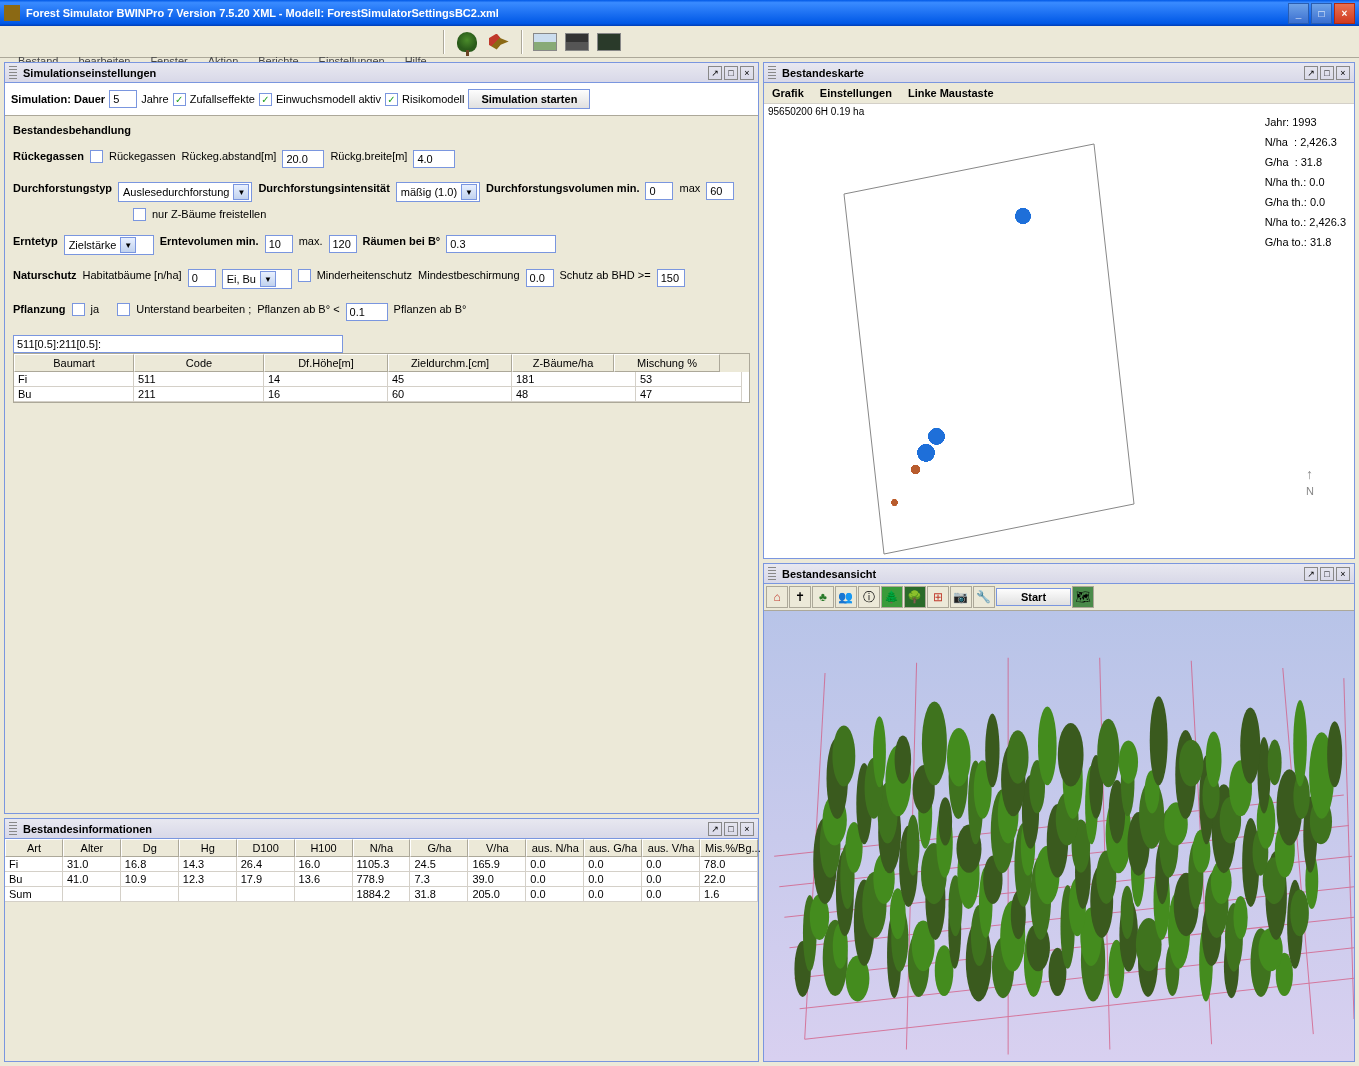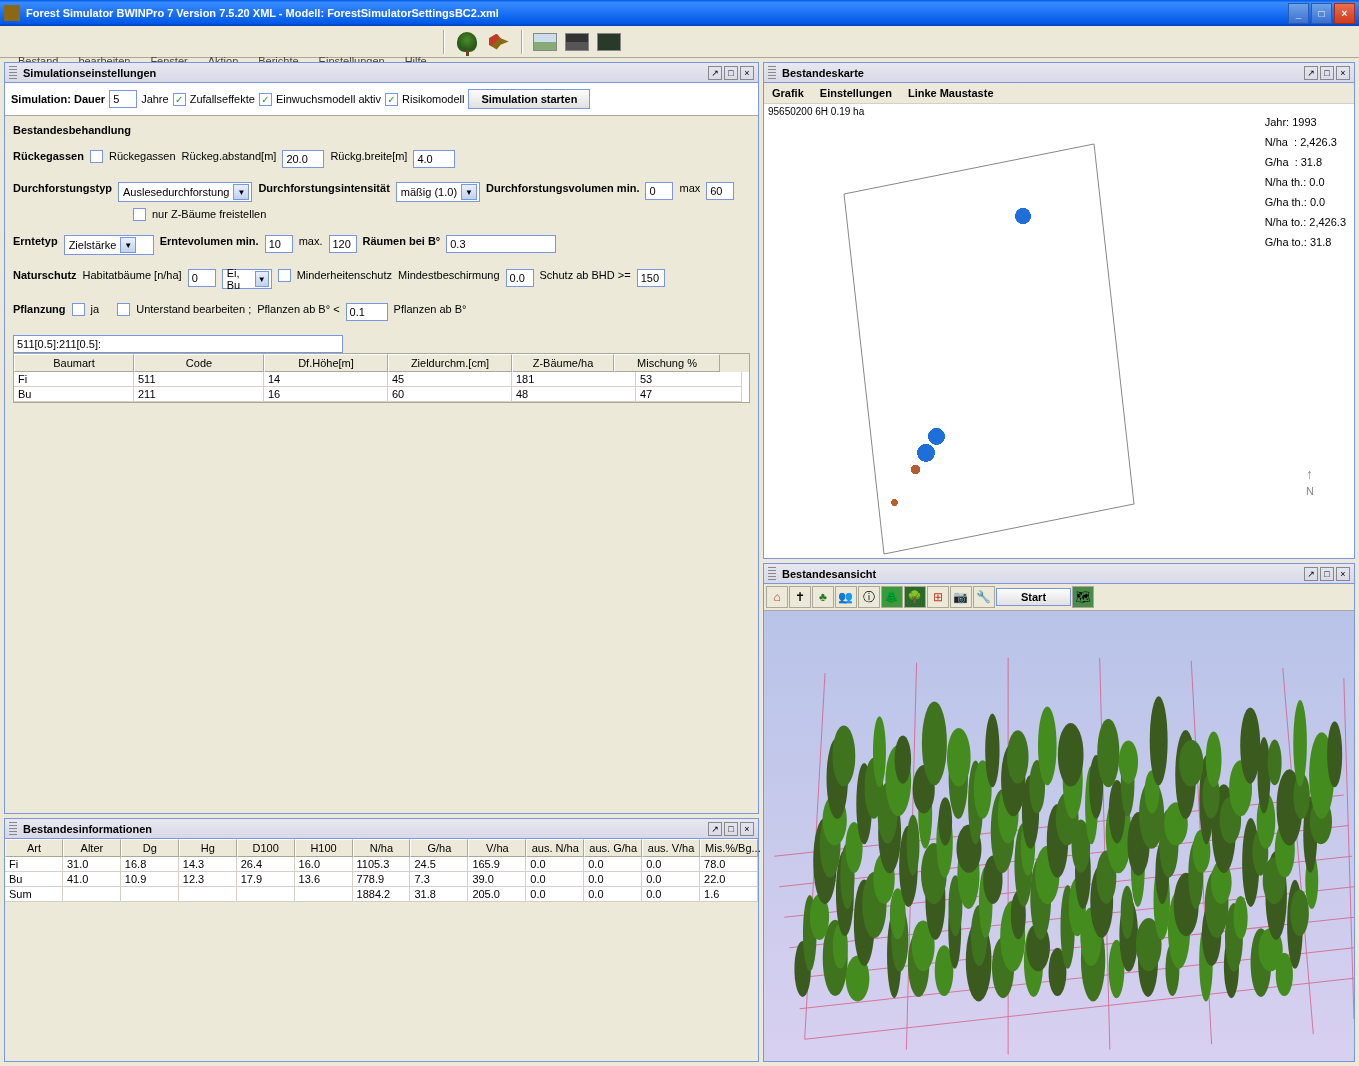--- a/index.html
+++ b/index.html
@@ -177,21 +177,21 @@
           <span>max.</span>
           <input class="txt txt-sm" value="120" style="">
           <span class="section-lbl">Räumen bei B°</span>
           <input class="txt" style="width: 110px;" value="0.3">
         </div>
 
         <div class="form-row">
           <span class="section-lbl">Naturschutz</span>
           <span>Habitatbäume [n/ha]</span>
           <input class="txt txt-sm" value="0" style="">
-          <div class="sel" style="width:50px">
+          <div class="sel" style="width:70px">
               <span>Ei, Bu</span>
               <span class="sel-arrow">▼</span>
             </div>
           <span class="chk"></span>
           <span>Minderheitenschutz</span>
           <span>Mindestbeschirmung</span>
           <input class="txt txt-sm" value="0.0" style="">
           <span>Schutz ab BHD &gt;=</span>
           <input class="txt txt-sm" value="150" style="">
         </div>

